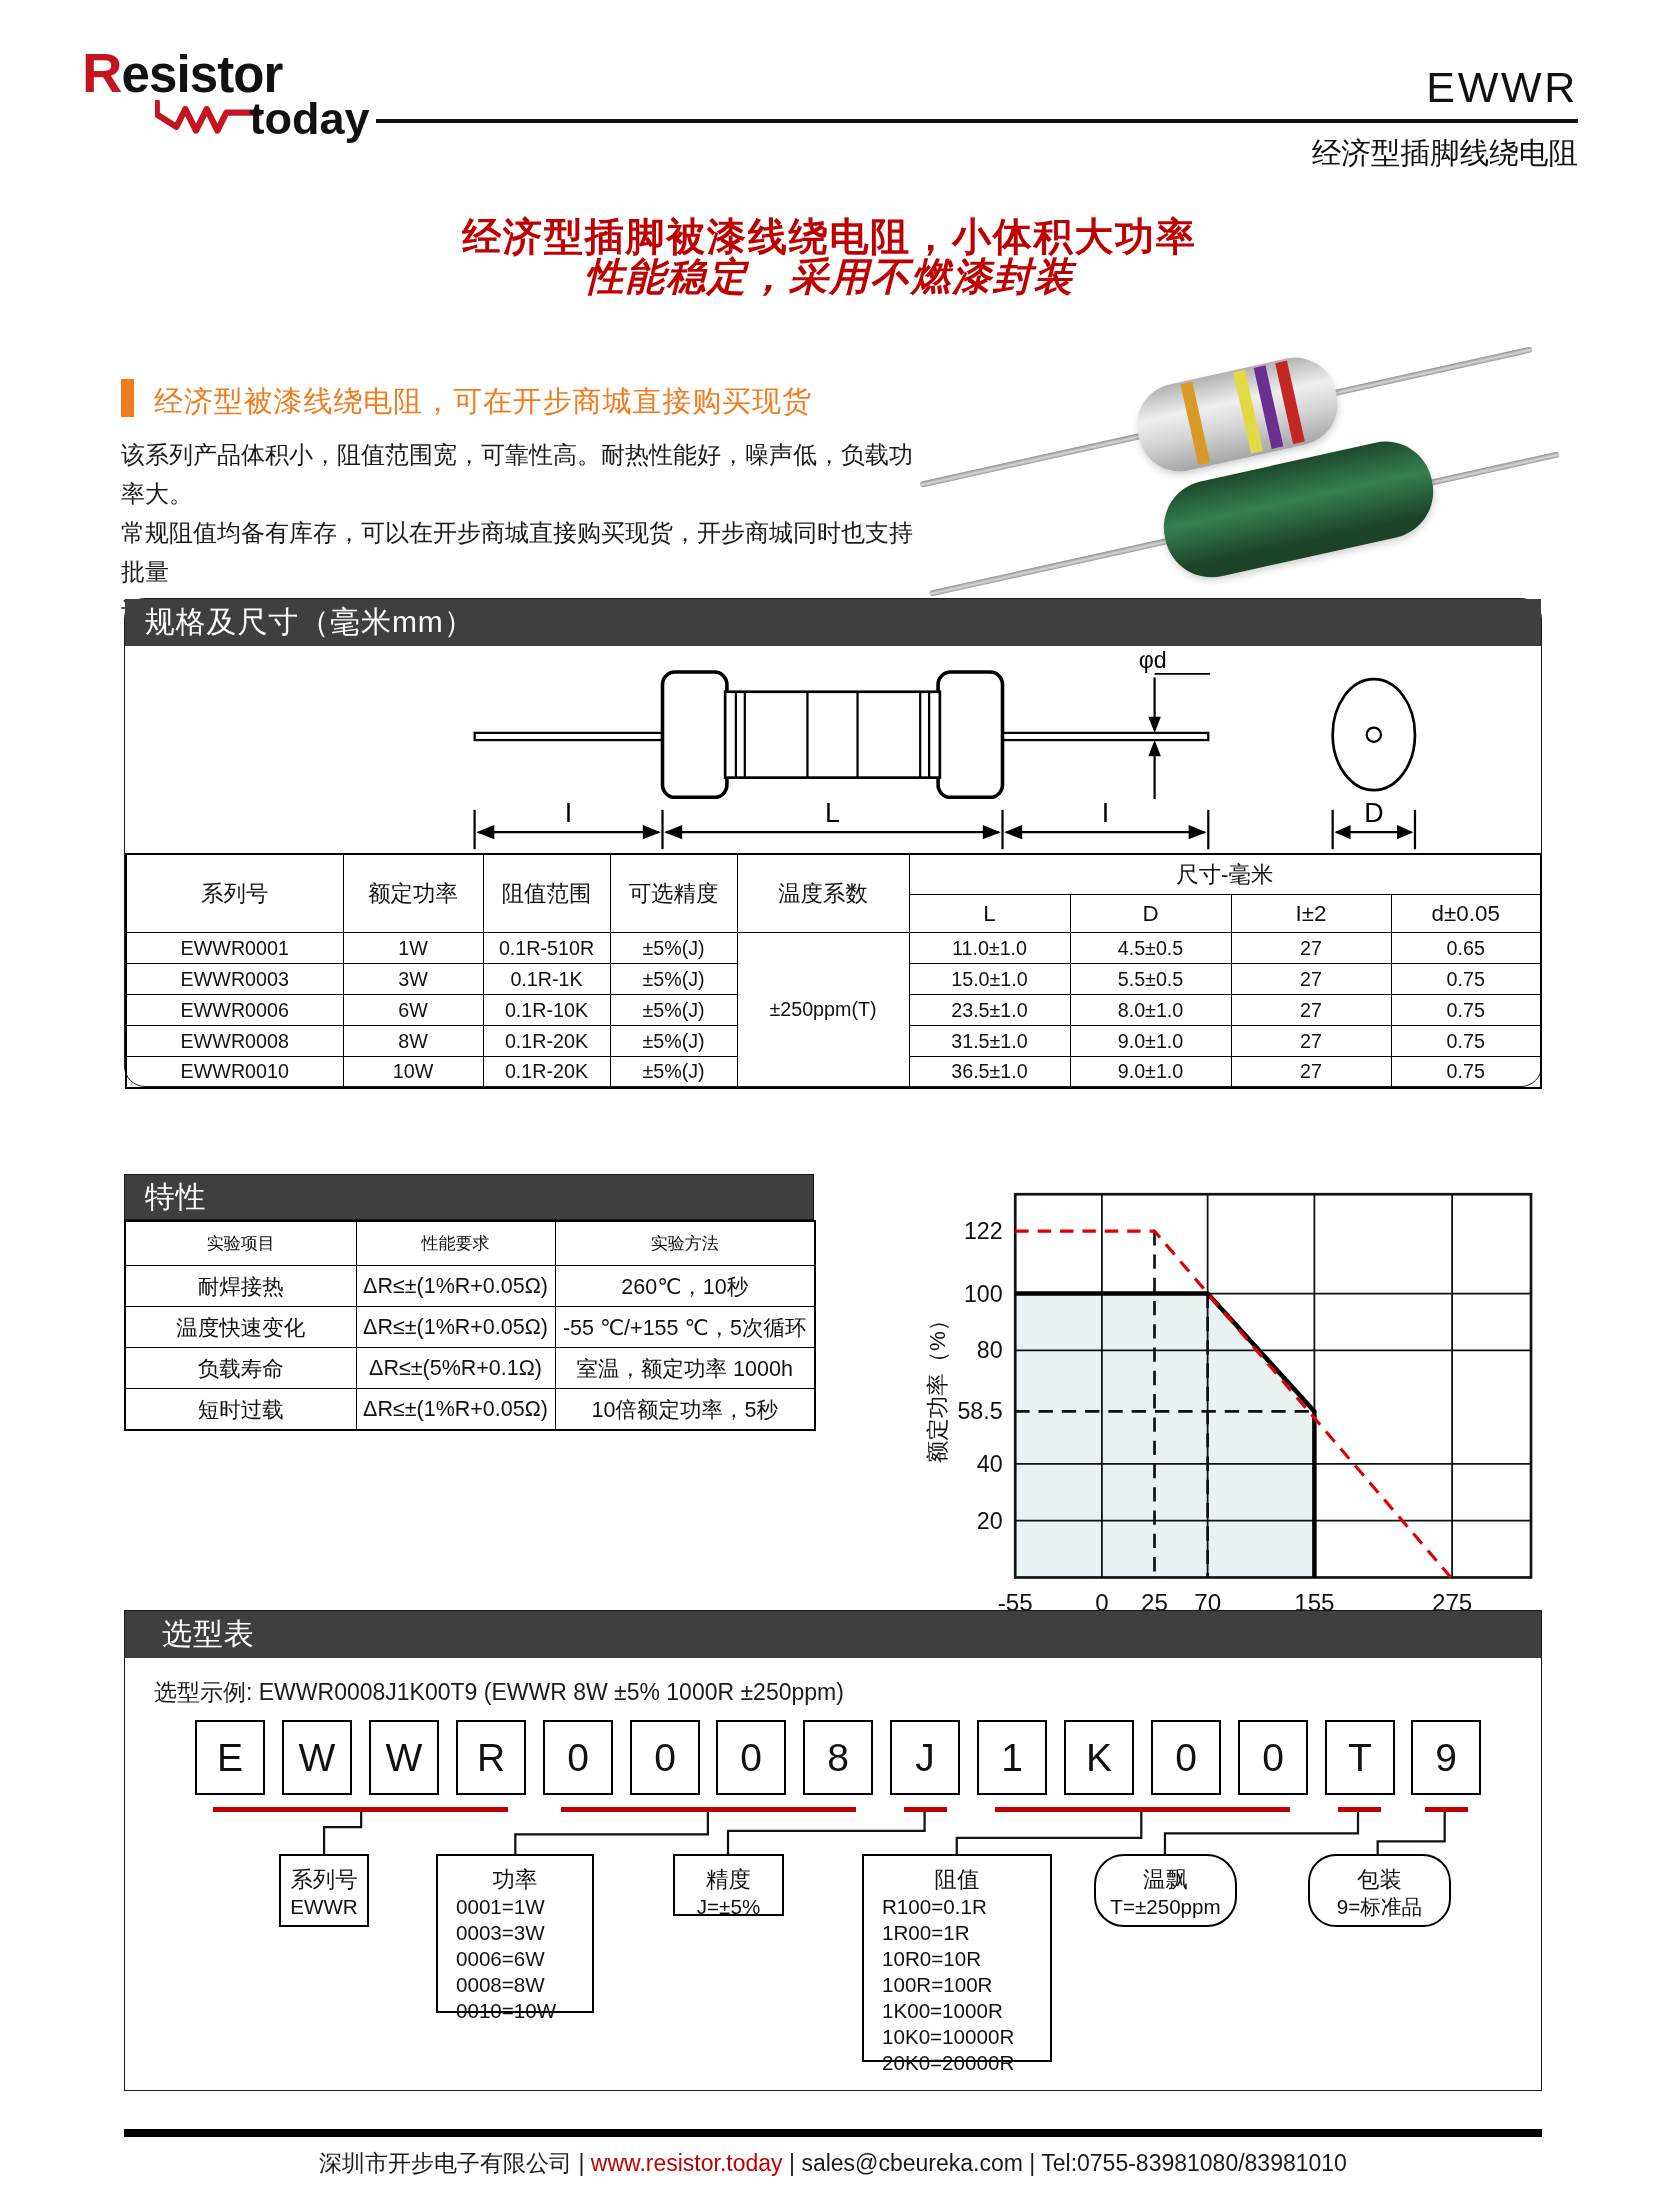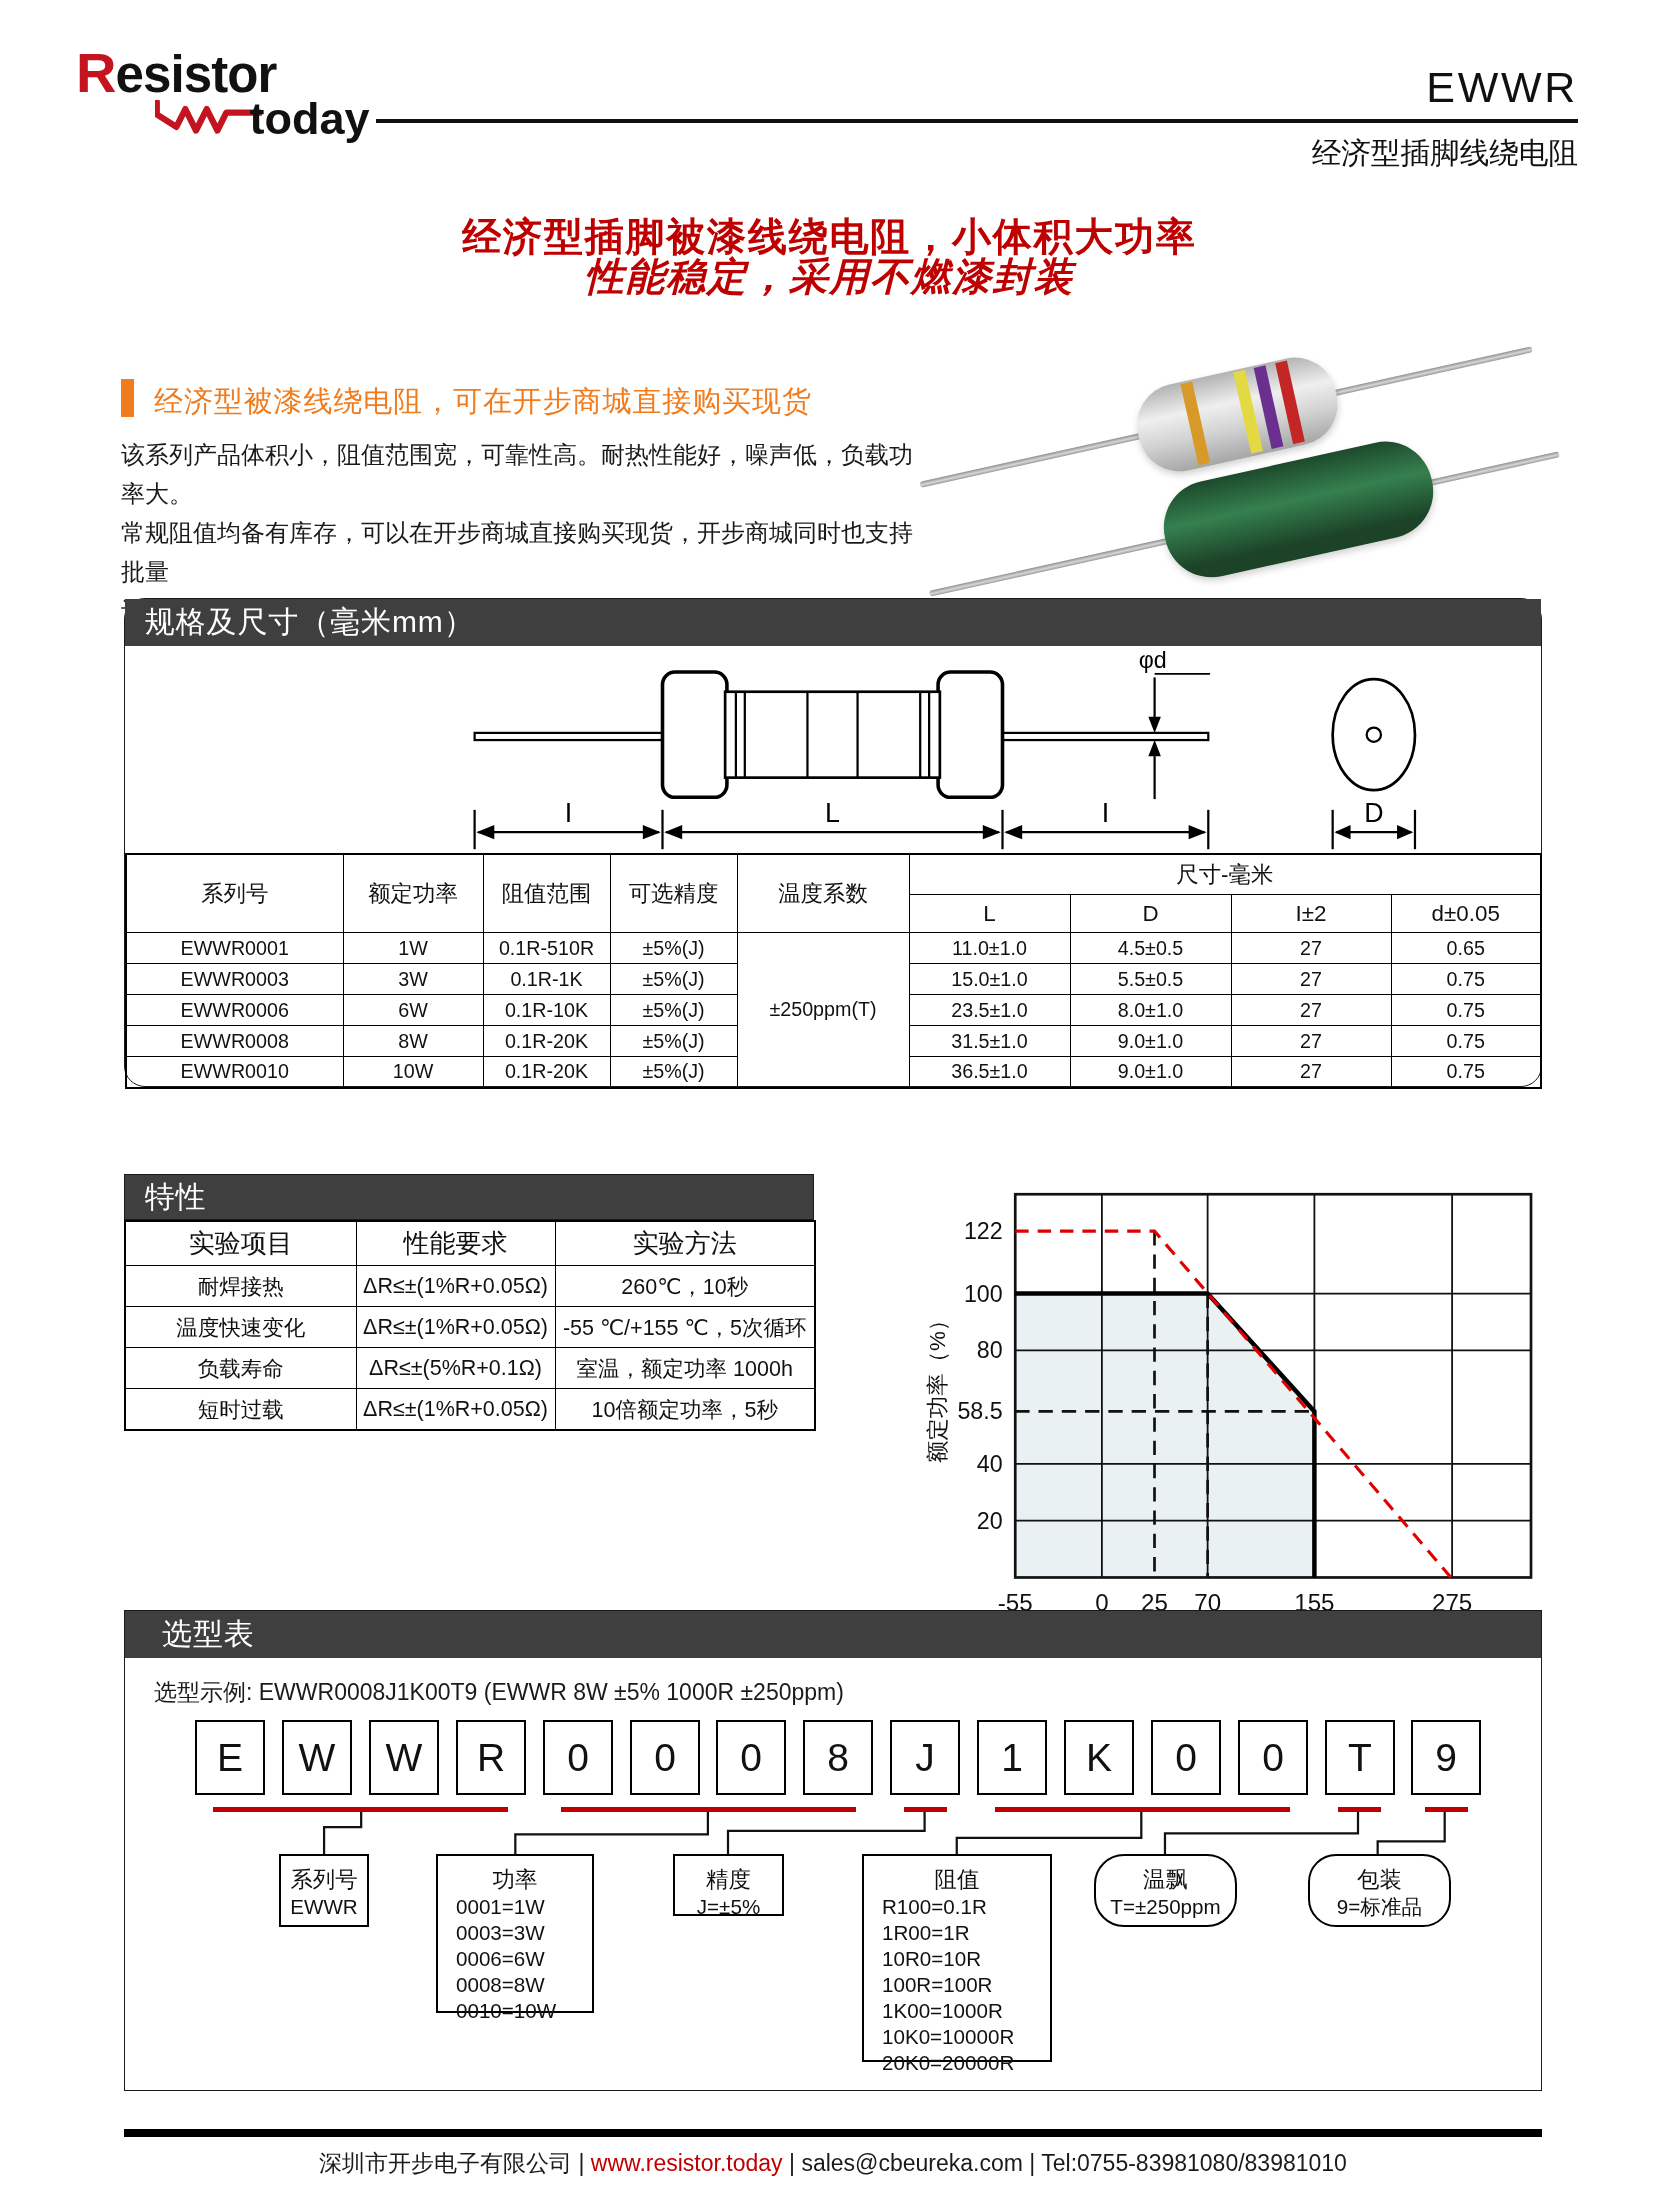--- a/index.html
+++ b/index.html
@@ -1,20 +1,20 @@
 <!DOCTYPE html>
 <html style="font-size:14.3px"><head>
 <meta charset="utf-8">
 <style>
   html,body{margin:0;padding:0;background:#888;}
   #page{position:relative;width:1659px;height:2211px;background:#fff;
         font-family:"Liberation Sans","DejaVu Sans",sans-serif;color:#111;overflow:hidden;margin:0 auto;}
   .abs{position:absolute;}
   
-  .logo-top{font-size:51px;font-weight:bold;letter-spacing:-0.9px;line-height:52px;}
+  .logo-top{font-size:51px;font-weight:bold;letter-spacing:-0.9px;line-height:52px;margin-left:6px;}
   .logo-top .r{color:#c41420;font-size:56px;}
   .logo-bottom{font-size:45px;font-weight:bold;margin-left:79px;margin-top:-5.4px;display:flex;align-items:center;line-height:45px;}
   .hrule{background:#111;}
   .ewwr{font-size:43px;letter-spacing:2.7px;text-align:right;}
   .subtitle{font-size:29.6px;text-align:right;}
   .red-title{width:1659px;text-align:center;font-size:39px;font-weight:bold;color:#bf0000;letter-spacing:1.8px;}
   .orange-bar{background:#f07c1e;}
   .intro-head{font-size:29px;color:#f07c1e;letter-spacing:0.9px;}
   .intro-body{font-size:24px;line-height:39px;color:#1a1a1a;}
   .redlink{color:#c00000;text-decoration:underline;cursor:pointer;}
@@ -24,21 +24,21 @@
        padding-left:19.7px;box-sizing:border-box;letter-spacing:0.9px;}
   
   table{border-collapse:collapse;table-layout:fixed;}
   .dtable{border:2.7px solid #000;}
   .dtable th,.dtable td{border:1.8px solid #000;text-align:center;padding:0;overflow:hidden;font-weight:400;}
   .spec-table th{font-size:22.4px;}
   .spec-table td{font-size:19.7px;}
   .spec-table thead tr.h1 th{height:39px;}
   .spec-table thead tr.h2 th{height:37px;}
   .spec-table tbody tr{height:31px;}
-  .char-table th{font-size:26px;height:43px;}
+  .char-table th{font-size:17px;height:43px;}
   .char-table td{font-size:21.5px;height:40px;}
   
   .example{font-size:23px;color:#1a1a1a;}
   .code-box{position:absolute;width:70px;height:75px;border:2.2px solid #000;box-sizing:border-box;
             display:flex;align-items:center;justify-content:center;font-size:39px;background:#fff;}
   .rseg{position:absolute;height:4.5px;background:#c00000;top:1807px;}
   .decoder-box{position:absolute;border:2.2px solid #000;box-sizing:border-box;background:#fff;padding-top:9px;}
   .decoder-title{text-align:center;font-size:22.4px;line-height:29px;}
   .decoder-line{padding-left:18px;font-size:20.6px;line-height:26px;}
   .single .decoder-line{text-align:center;padding-left:0;}

